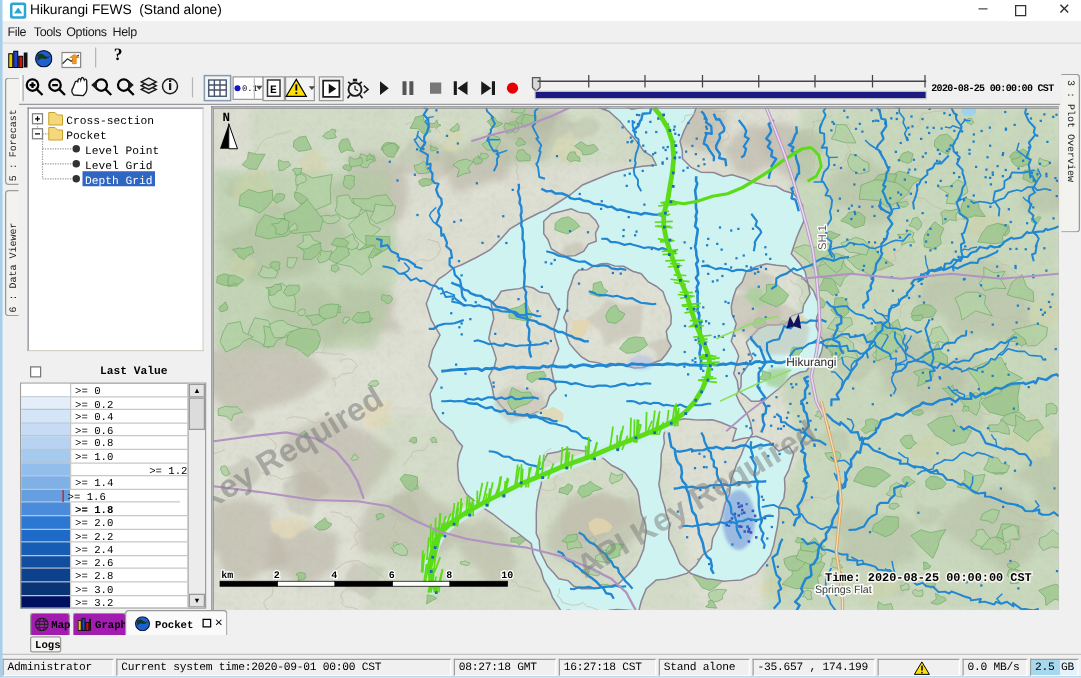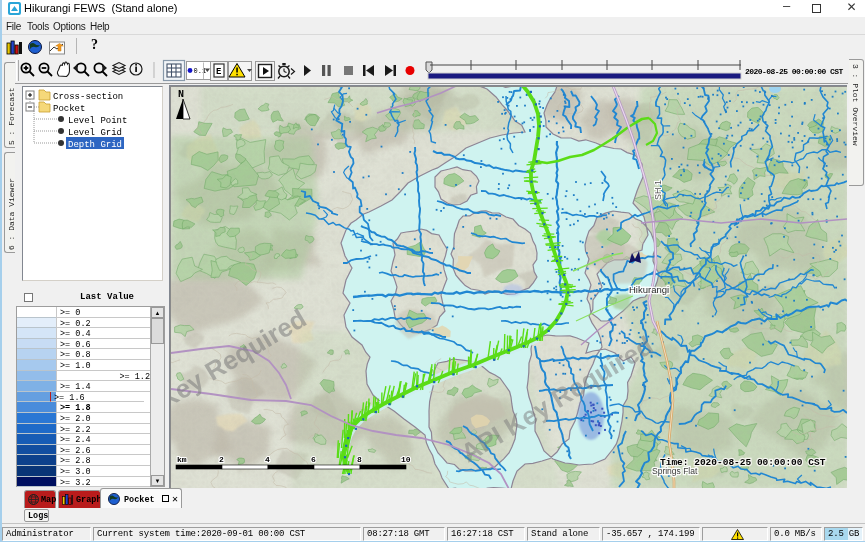--- a/index.html
+++ b/index.html
@@ -17,21 +17,21 @@
 .vtab { position:absolute; background:#f2f2ef; border:1px solid #9a9a9a; border-right:none; border-radius:3px 0 0 3px; }
 .vtab span { position:absolute; font-family:"Liberation Mono", monospace; font-size:8px; color:#222; white-space:nowrap; transform:rotate(-90deg); transform-origin:0 0; }
 .rstrip { left:848px; top:58px; width:17px; height:465px; background:#f0f0f0; }
 .rtab { position:absolute; left:1px; top:1px; width:15px; height:127px; background:#f2f2ef; border:1px solid #9a9a9a; border-left:none; border-radius:0 3px 3px 0; }
 .rtab span { position:absolute; left:11px; top:4px; font-family:"Liberation Mono", monospace; font-size:8px; color:#222; white-space:nowrap; transform:rotate(90deg); transform-origin:0 0; }
 .treewrap { left:15px; top:84px; width:153px; height:200px; background:#f0f0f0; }
 .treebox { position:absolute; left:7px; top:2px; width:141px; height:195px; background:#fff; border:1px solid #828790; border-right-color:#d4d0c8; border-bottom-color:#d4d0c8; }
 .legend { left:15px; top:288px; width:153px; height:200px; background:#f0f0f0; }
 .map { left:169px; top:85px; width:678px; height:403px; border-left:1px solid #828790; border-top:1px solid #828790; overflow:hidden; }
 .btabs { left:15px; top:488px; width:833px; height:20px; background:#f0f0f0; }
-.btab { position:absolute; border:1px solid #9a9a9a; border-bottom:none; border-radius:3px 3px 0 0; background:#b91c1c; font-family:"Liberation Mono", monospace; font-size:8.5px; color:#000; }
+.btab { position:absolute; border:1px solid #9a9a9a; border-bottom:none; border-radius:3px 3px 0 0; background:#a21caf; font-family:"Liberation Mono", monospace; font-size:8.5px; color:#000; }
 .logsrow { left:15px; top:508px; width:833px; height:15px; background:#f0f0f0; }
 .statusbar { left:0; top:523px; width:865px; height:19px; background:#f0f0f0; border-top:1px solid #c3c3c3; }
 .scell { position:absolute; top:3px; height:14px; border:1px solid #9d9d9d; border-bottom-color:#fff; border-right-color:#fff; font-family:"Liberation Mono", monospace; font-size:9px; color:#000; padding:1px 0 0 3px; letter-spacing:-0.2px; white-space:nowrap; overflow:hidden; }
 svg.icon { position:absolute; }
 </style></head>
 <body>
 
 <div class="abs titlebar"></div>
 <div class="abs" style="left:8px;top:2px;width:13px;height:13px;background:#2aa5d8;border-radius:2px;">
   <div style="position:absolute;left:2px;top:2px;width:9px;height:9px;background:#fff;border-radius:1px;"></div>

